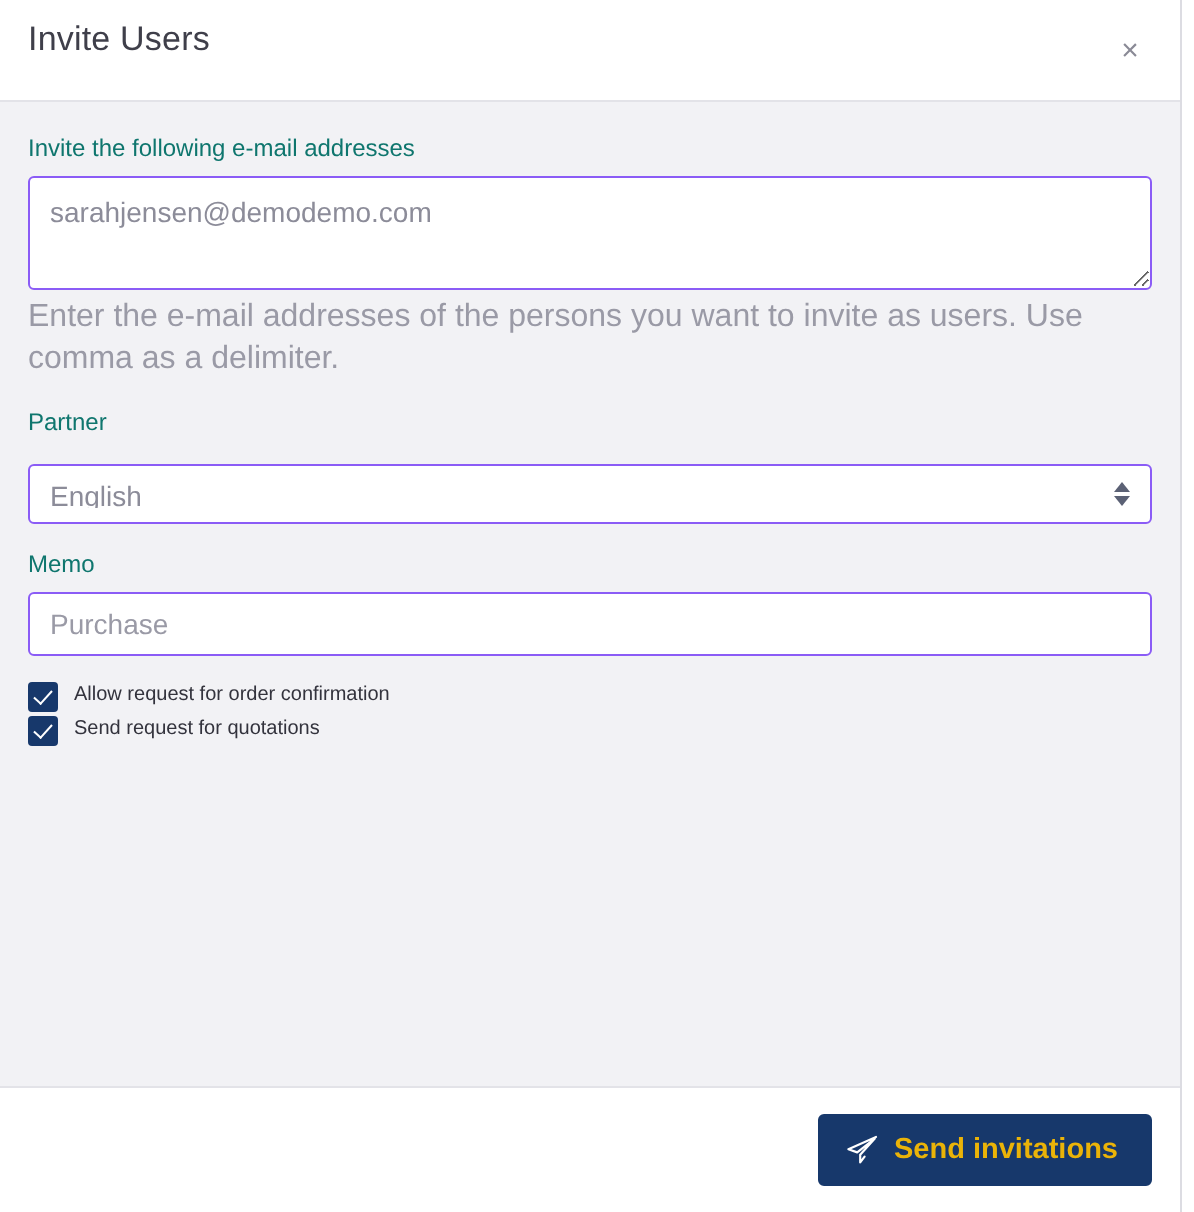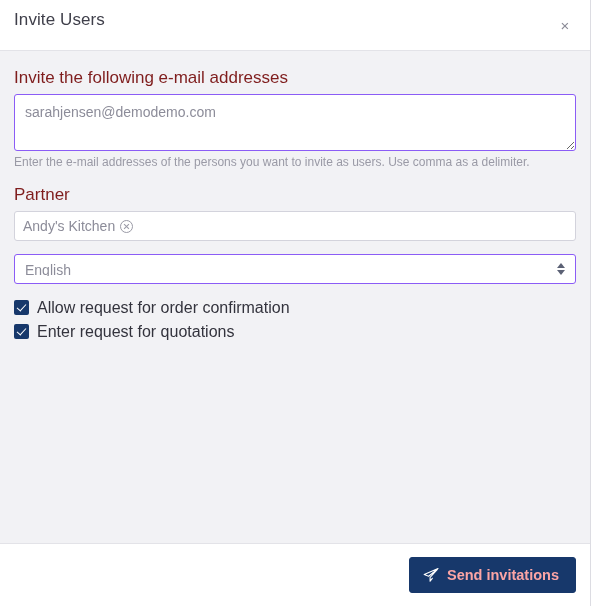--- a/index.html
+++ b/index.html
@@ -71,22 +71,22 @@
     flex: 1;
     padding: 16px 14px 0 14px;
     background: #f2f2f5;
     overflow: hidden;
   }
 
   .field-group { margin-bottom: 13px; }
 
   label.field-label {
     display: block;
-    font-size: 17px;
-    color: #7f1d1d;
+    font-size: 12px;
+    color: #0f766e;
     margin-bottom: 6px;
     line-height: 1.25;
   }
 
   .ctrl {
     width: 100%;
     background: #ffffff;
     border: 1px solid #8b5cf6;
     border-radius: 3px;
     font-family: "Liberation Sans", sans-serif;
@@ -100,21 +100,21 @@
   textarea.ctrl {
     height: 57px;
     resize: vertical;
     line-height: 1.3;
     padding: 8px 10px;
     display: block;
   }
 
   .help-text {
     margin-top: 4px;
-    font-size: 12px;
+    font-size: 16px;
     color: #9a9aa6;
     line-height: 1.3;
   }
 
   
   .tag-input {
     width: 100%;
     min-height: 30px;
     background: #ffffff;
     border: 1px solid #d3d3dc;
@@ -208,40 +208,40 @@
     position: absolute;
     left: 4.5px;
     top: 2px;
     width: 4px;
     height: 8px;
     border: solid #ffffff;
     border-width: 0 1.8px 1.8px 0;
     transform: rotate(42deg);
   }
   .check-text {
-    font-size: 16px;
+    font-size: 10px;
     color: #33333d;
   }
 
   
   .modal-footer {
     height: 63px;
     min-height: 63px;
     background: #ffffff;
     border-top: 1px solid #e3e3e8;
     display: flex;
     align-items: center;
     justify-content: flex-end;
     padding: 0 14px;
   }
   .btn-primary {
     background: #17386b;
     border: 1px solid #17386b;
     border-radius: 3px;
-    color: #fca5a5;
+    color: #eab308;
     font-family: "Liberation Sans", sans-serif;
     font-size: 14.5px;
     font-weight: bold;
     padding: 9px 16px 9px 13px;
     display: inline-flex;
     align-items: center;
     gap: 8px;
     cursor: pointer;
     line-height: 1;
   }
@@ -260,51 +260,49 @@
   <div class="modal-body">
 
     <div class="field-group">
       <label class="field-label">Invite the following e-mail addresses</label>
       <textarea class="ctrl" placeholder="" style="">sarahjensen@demodemo.com</textarea>
       <div class="help-text">Enter the e-mail addresses of the persons you want to invite as users. Use comma as a delimiter.</div>
     </div>
 
     <div class="field-group">
       <label class="field-label">Partner</label>
-      <div class="tag-input">
-        <span class="tag">
-          <span>Andy's Kitchen</span>
-          <span class="tag-remove"></span>
-        </span>
-      </div>
     </div>
 
     <div class="field-group">
       <div class="select-wrap">
         <select class="ctrl">
           <option>English</option>
         </select>
         <span class="select-arrows">
           <span class="up"></span>
             <span class="down"></span>
         </span>
       </div>
     </div>
 
+    <div class="field-group">
+      <label class="field-label">Memo</label>
+      <input class="ctrl" type="text" placeholder="Purchase" style="">
+    </div>
 
     <div class="field-group">
 
       <div class="check-row">
         <span class="checkbox"></span>
         <span class="check-text">Allow request for order confirmation</span>
       </div>
 
       <div class="check-row">
         <span class="checkbox"></span>
-        <span class="check-text">Enter request for quotations</span>
+        <span class="check-text">Send request for quotations</span>
       </div>
     </div>
 
     <div class="field-group">
     </div>
 
   </div>
 
   <div class="modal-footer">
     <button class="btn-primary">

